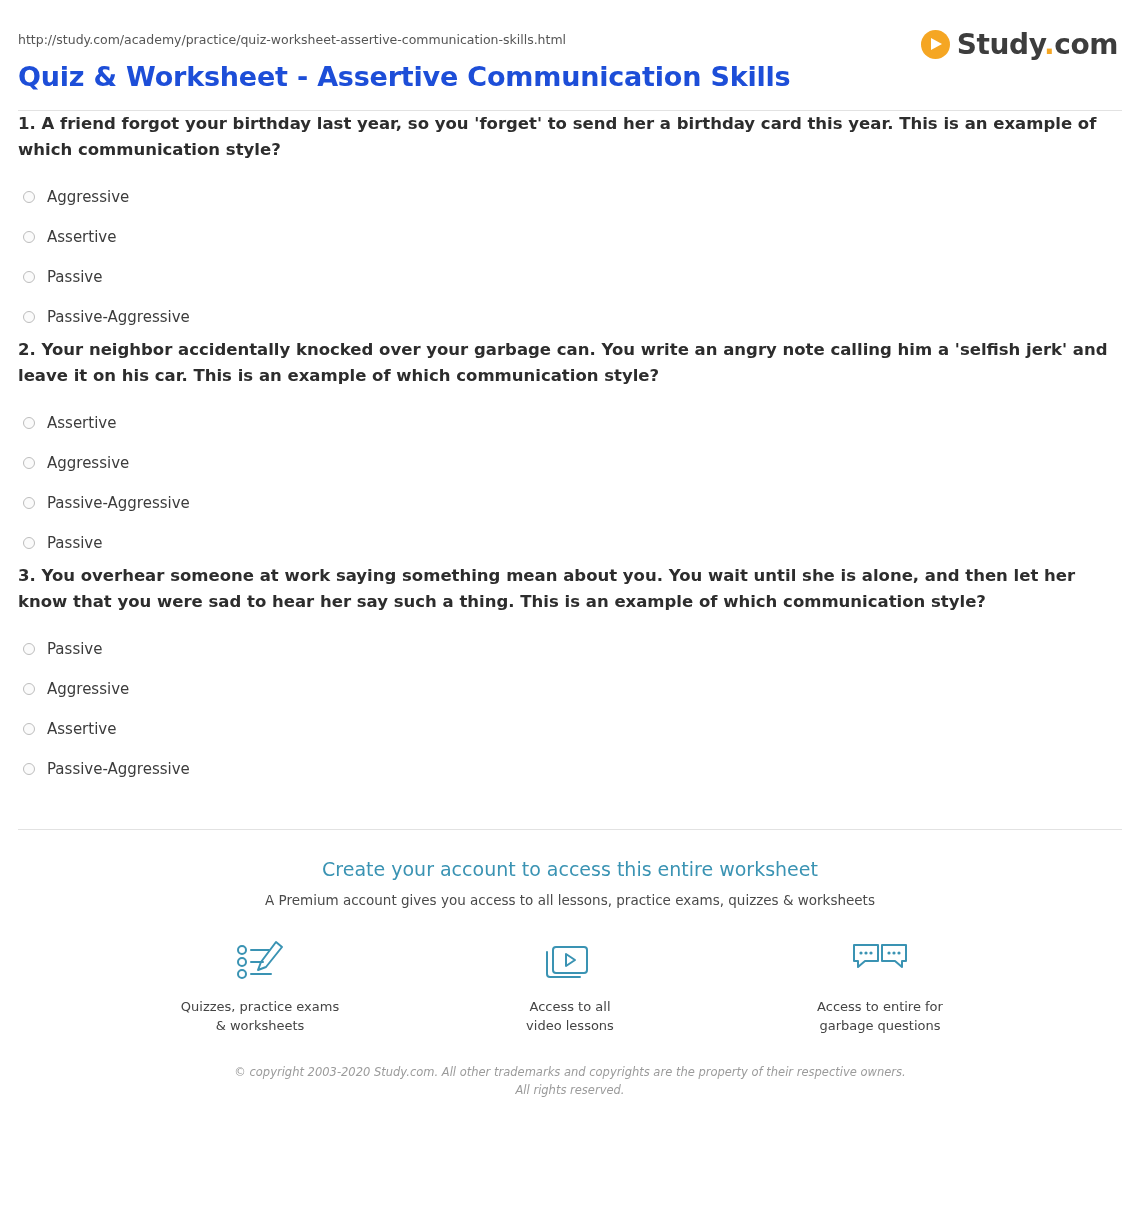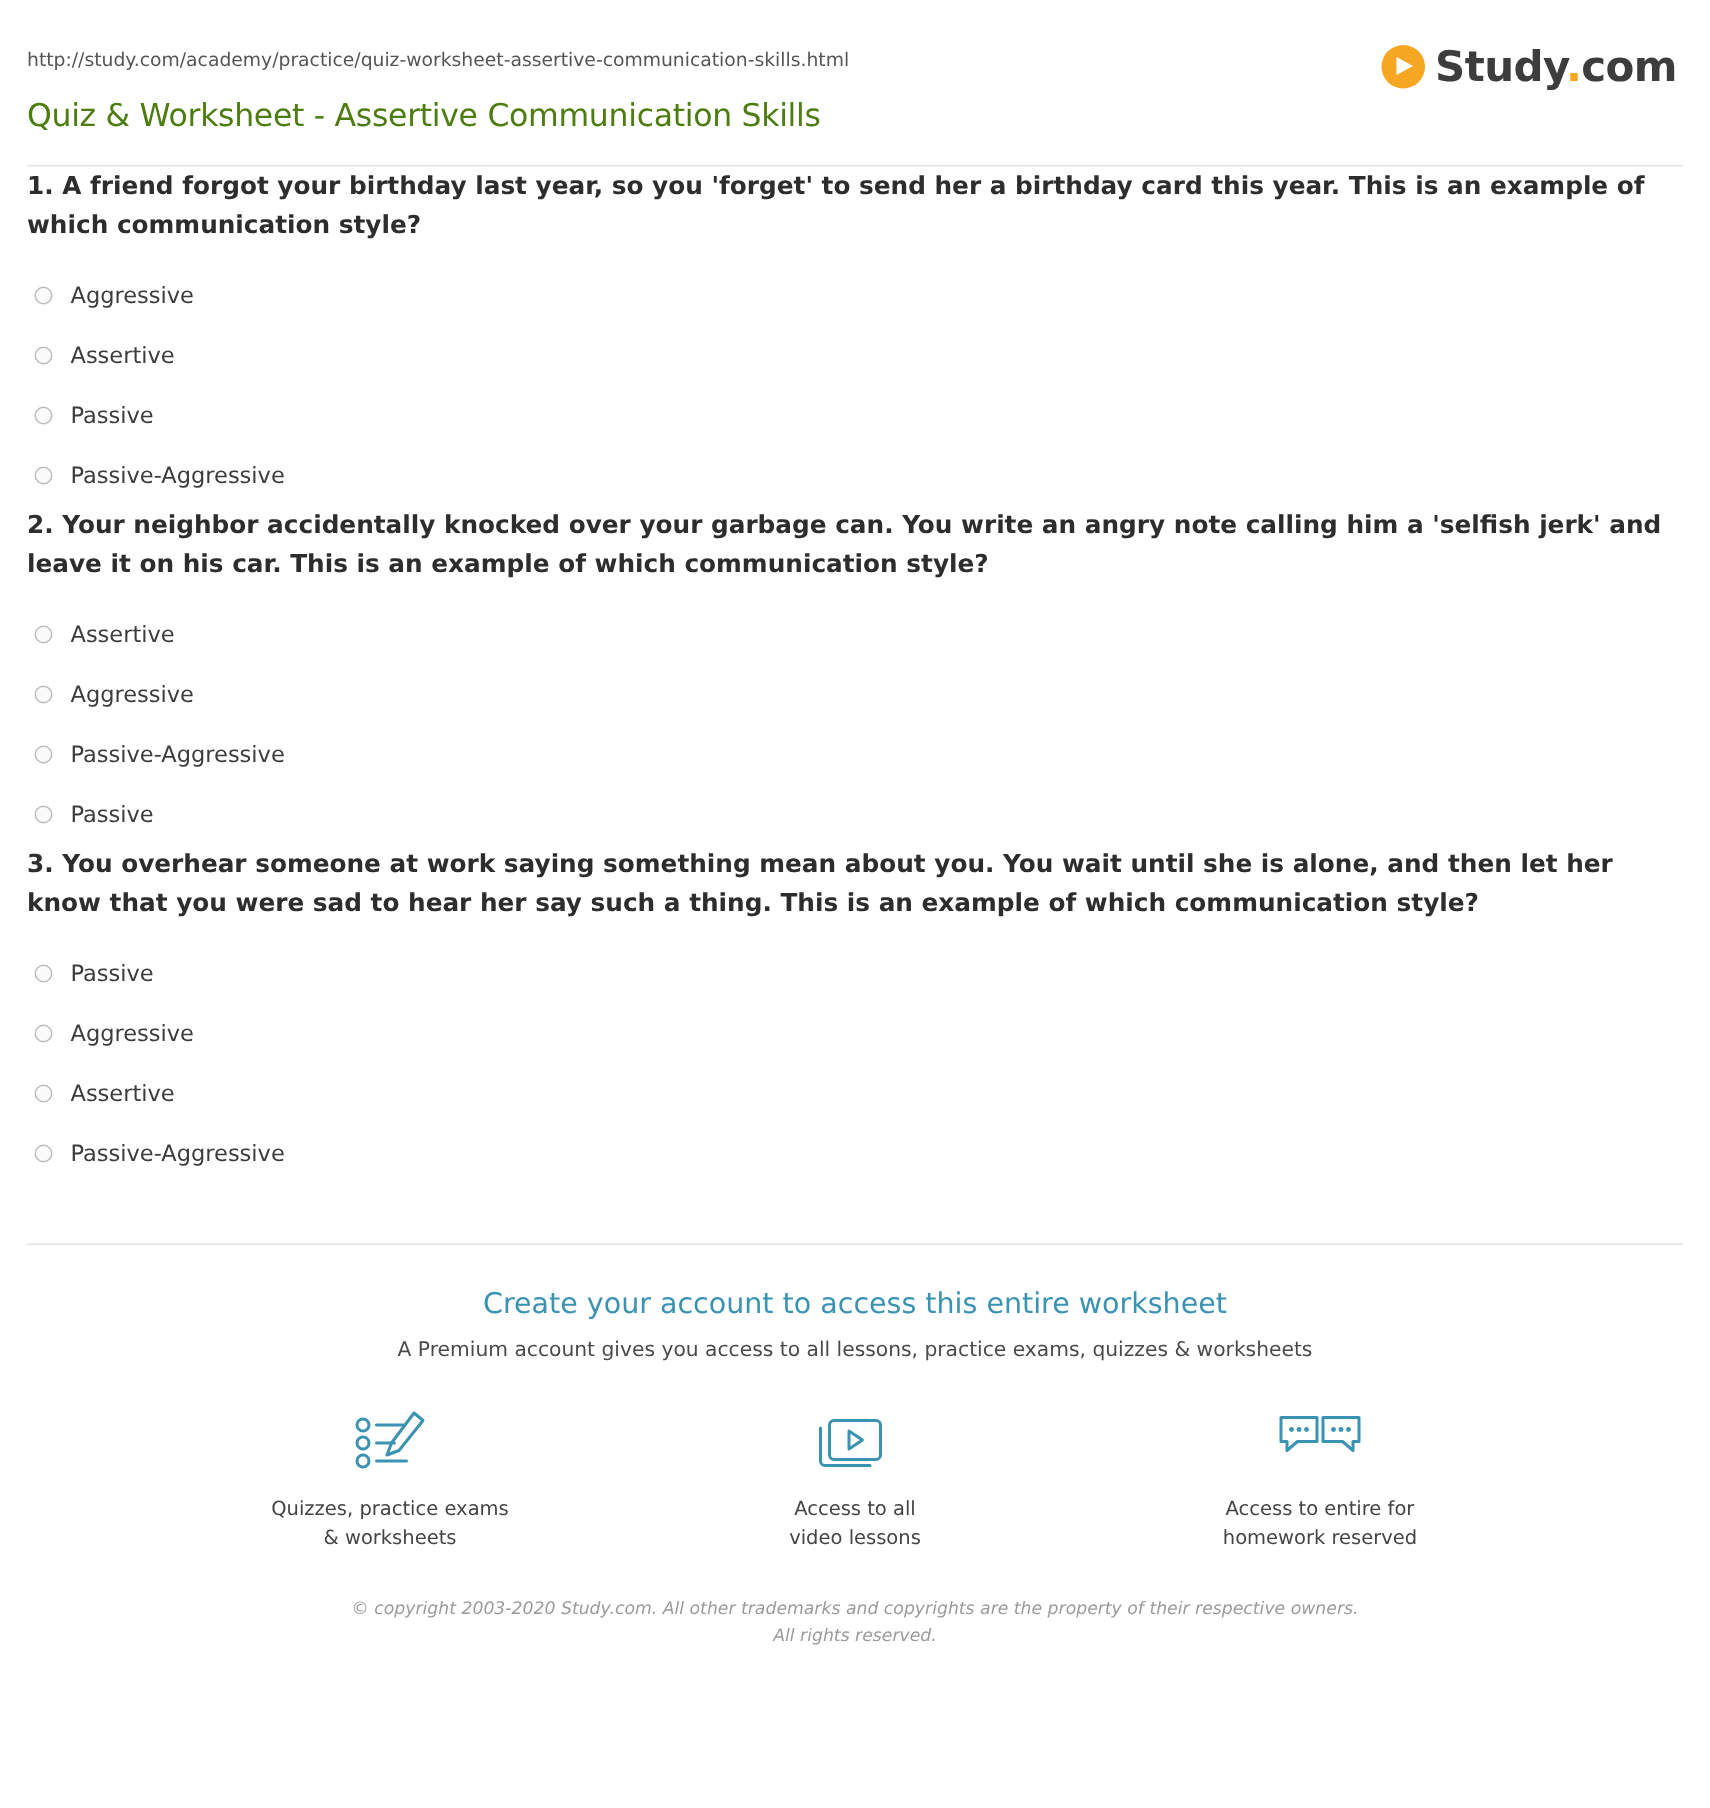--- a/index.html
+++ b/index.html
@@ -63,23 +63,23 @@
     font-size: 28px;
     font-weight: bold;
     color: #3d3d3d;
     letter-spacing: -0.4px;
   }
   .logo-text .dot { color: #f5a623; }
   .logo-text .com { color: #3d3d3d; }
 
   
   .title {
-    font-size: 21px;
-    font-weight: normal;
-    color: #4d7c0f;
+    font-size: 27px;
+    font-weight: bold;
+    color: #1d4ed8;
     margin: 12px 0 0 0;
     letter-spacing: -0.2px;
     line-height: 34px;
   }
   .rule {
     border: none;
     border-top: 1px solid #e2e2e2;
     margin: 16px 0 0 0;
   }
 
@@ -294,21 +294,21 @@
             <circle cx="14" cy="12" r="1.6" fill="#3a93b3"></circle>
             <circle cx="19" cy="12" r="1.6" fill="#3a93b3"></circle>
             <circle cx="37" cy="12" r="1.6" fill="#3a93b3"></circle>
             <circle cx="42" cy="12" r="1.6" fill="#3a93b3"></circle>
             <circle cx="47" cy="12" r="1.6" fill="#3a93b3"></circle>
             <path d="M6 30 h30" stroke="#3a93b3" stroke-width="2" stroke-linecap="round" opacity="0"></path>
           </svg>
         </div>
         <div class="feature-cap">
           <span>Access to entire for</span><br>
-          <span>homework reserved</span>
+          <span>garbage questions</span>
         </div>
       </div>
 
     </div>
 
     <div class="copyright">© copyright 2003-2020 Study.com. All other trademarks and copyrights are the property of their respective owners. All rights reserved.</div>
   </div>
 
 </div>
 

